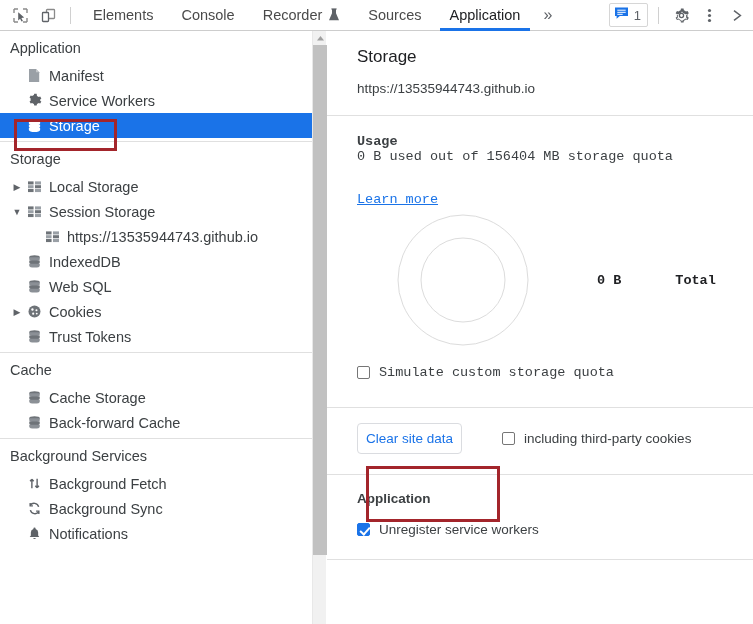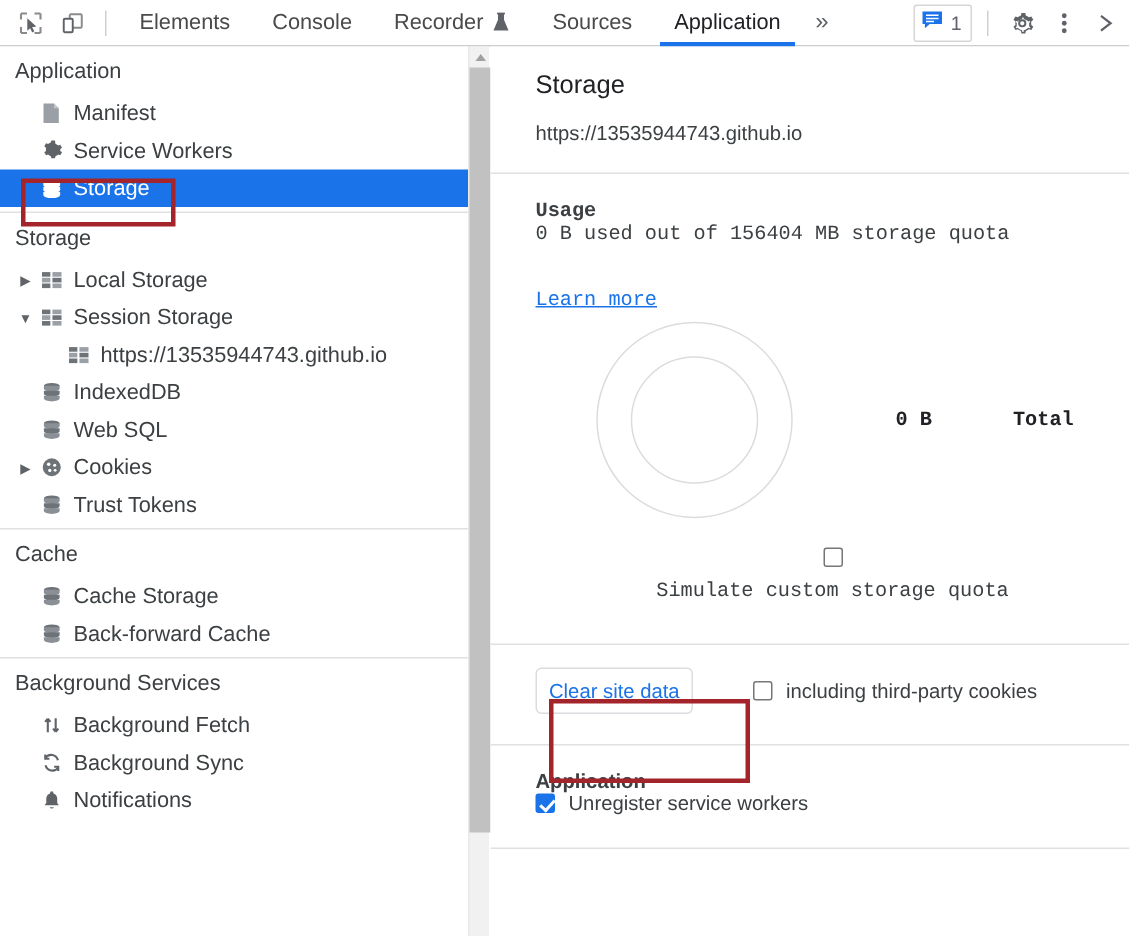--- a/index.html
+++ b/index.html
@@ -513,41 +513,41 @@
             <circle cx="66" cy="66" r="65" fill="#ffffff" stroke="#dcdcdc" stroke-width="1"></circle>
             <circle cx="66" cy="66" r="42" fill="#ffffff" stroke="#dcdcdc" stroke-width="1"></circle>
           </svg>
         </div>
         <div class="donut-legend">
           <span>0 B</span>
           <span>Total</span>
         </div>
       </div>
 
-      <div class="cb-row" style="margin-top:2px;flex-direction:column;">
+      <div class="cb-row" style="margin-top:2px;">
         <span class="cb"></span>
         <span class="cb-label">Simulate custom storage quota</span>
       </div>
     </div>
 
     <div class="hr" style="margin-top:27px;"></div>
 
     <div class="sec" style="padding-top:15px;">
       <div class="btn-row">
         <button class="btn">Clear site data</button>
         <span class="cb" style="margin-left:40px;"></span>
         <span class="cb-label" style="margin-left:9px;">including third-party cookies</span>
       </div>
     </div>
 
     <div class="hr" style="margin-top:20px;"></div>
 
     <div class="sec" style="padding-top:16px;">
       <div class="sec-title">Application</div>
-      <div class="cb-row" style="margin-top:0;">
+      <div class="cb-row" style="margin-top:16px;">
         <span class="cb checked"></span>
         <span class="cb-label">Unregister service workers</span>
       </div>
     </div>
 
     <div class="hr" style="margin-top:22px;"></div>
   </div>
 
   <div class="hl" id="hl-storage"></div>
   <div class="hl" id="hl-clear"></div>

